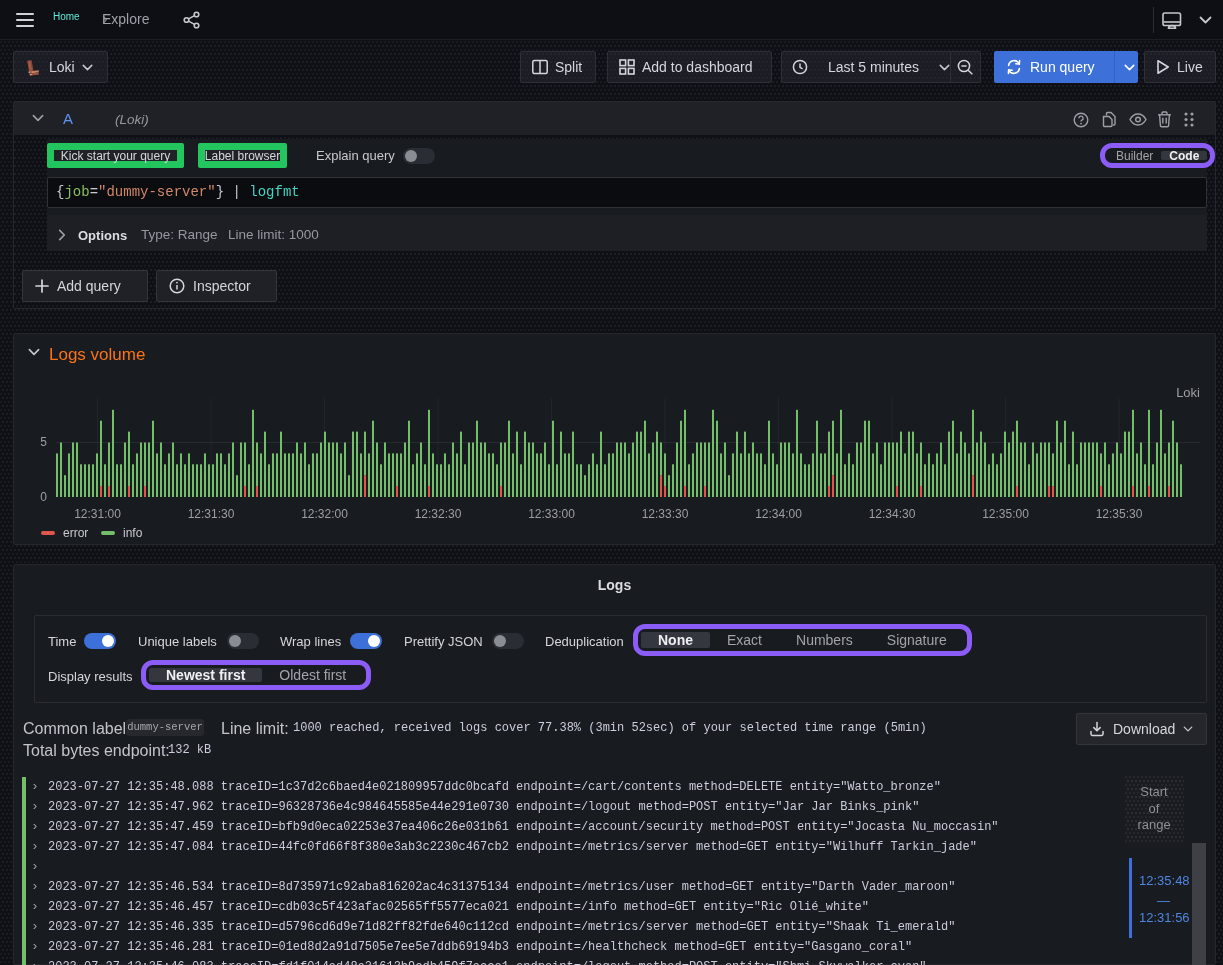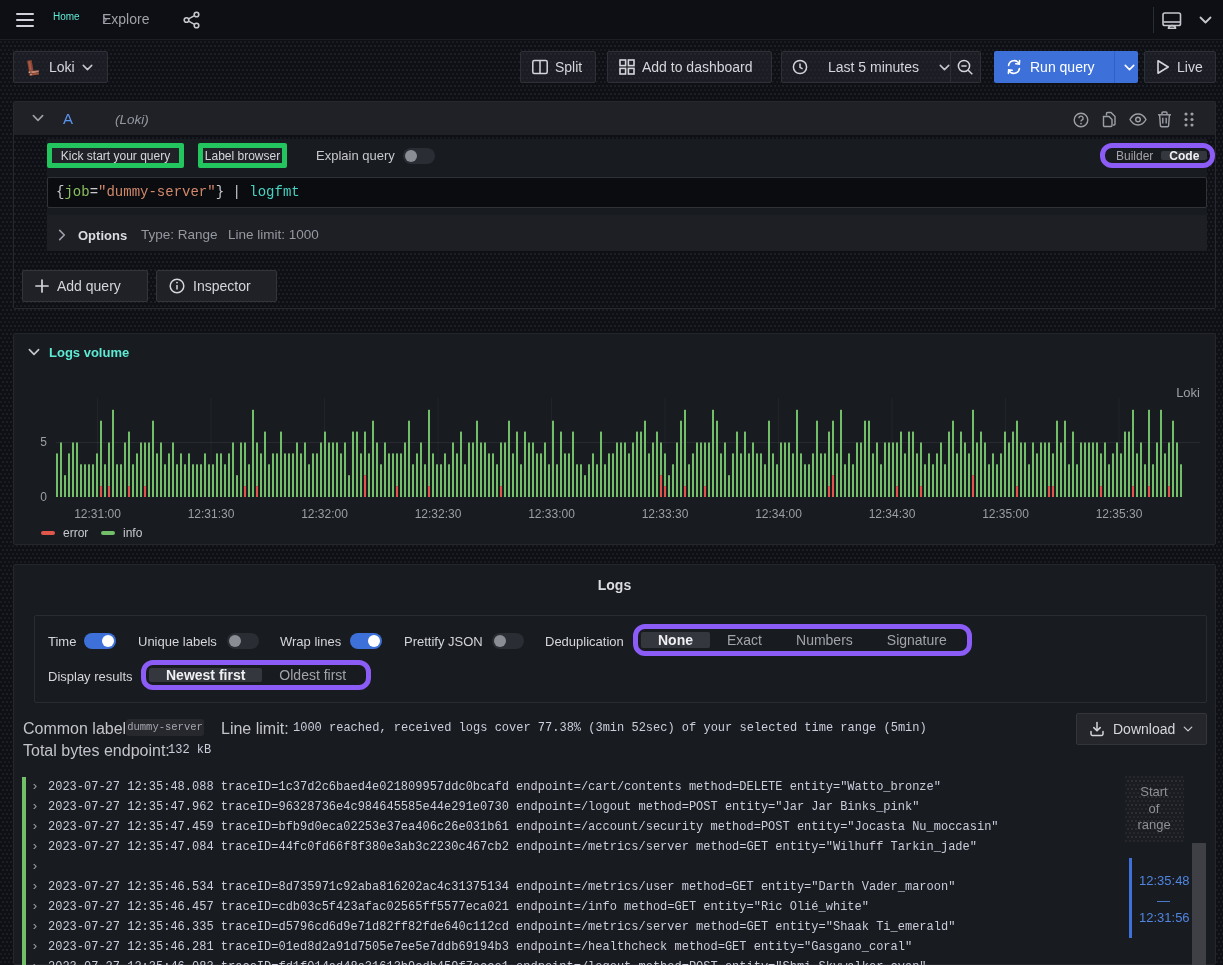--- a/index.html
+++ b/index.html
@@ -16,21 +16,21 @@
 #topbar .bc2{position:absolute;left:102px;top:11px;font-size:14px;color:#9fa1a8}
 
 .tbtn{position:absolute;height:32px;top:51px;border:1px solid #2e3037;border-radius:2px;
  background:rgba(42,45,53,0.45);display:flex;align-items:center;gap:7px;padding:0 11px;
  font-size:14px;font-weight:500;color:#d5d6dc;white-space:nowrap}
 .blue{background:#3d71d9;border:none;color:#fff}
 
 .qwrap{position:absolute;left:13px;top:101px;width:1203px;height:208px;border:1px solid #26282e;border-radius:2px}
 .qhead{position:absolute;left:14px;top:102px;width:1201px;height:33px;background:#1f2126}
 .qbody{position:absolute;left:47px;top:139px;width:1160px;height:112px;background:#181b1f}
-.minibtn{position:absolute;height:25px;border:5px solid #22c55e;border-radius:2px;background:#202228;
+.minibtn{position:absolute;height:25px;border:7px solid #22c55e;border-radius:2px;background:#202228;
  display:flex;align-items:center;padding:0 9px;font-size:12px;font-weight:500;color:#d5d6dc;white-space:nowrap}
 .qinput{position:absolute;left:47px;top:177px;width:1160px;height:31px;background:#0b0c0f;border:1px solid #2f3237;border-radius:2px;
  font-family:"Liberation Mono",monospace;font-size:14px;line-height:29px;padding-left:8px;white-space:pre}
 .qopts{position:absolute;left:47px;top:215px;width:1160px;height:36px;background:#1d1f25;font-size:14px}
 .secbtn{position:absolute;height:32px;border:1px solid #33353b;border-radius:2px;background:#1f2127;
  display:flex;align-items:center;gap:8px;padding:0 12px;font-size:14px;font-weight:500;color:#d5d6dc}
 
 .tg{position:absolute;width:32px;height:16px;border-radius:8px}
 .tg.on{background:#3d71d9}.tg.off{background:#2b2d34}
 .tg i{position:absolute;top:2px;width:12px;height:12px;border-radius:50%}
@@ -237,21 +237,21 @@
       <line x1="8" y1="7" x2="8" y2="11.5"></line>
       <circle cx="8" cy="4.6" r="0.9" fill="#d5d6dc" stroke="none"></circle>
  </svg>
  <span>Inspector</span>
 </div>
 
 <div id="volpanel">
  <svg class="abs" style="left:14px;top:14px" width="12" height="8" viewBox="0 0 13 8" fill="none" stroke="#c6c7ce" stroke-width="1.8" stroke-linecap="round" stroke-linejoin="round">
       <polyline points="1.5,1.5 6.5,6.5 11.5,1.5"></polyline>
     </svg>
- <span class="abs" style="left:35px;top:11px;font-size:13px;font-weight:700;color:#5eead4">Logs volume</span>
+ <span class="abs" style="left:35px;top:11px;font-size:17px;font-weight:400;color:#f97316">Logs volume</span>
  <span class="abs" style="right:15px;top:51px;font-size:13px;color:#9d9ea6">Loki</span>
  <svg class="abs" style="left:0;top:0" width="1201" height="210" viewBox="0 0 1201 210">
 <line x1="42" y1="108.5" x2="1186" y2="108.5" stroke="rgba(204,204,220,0.09)" stroke-width="1"></line>
       <line x1="83.5" y1="64" x2="83.5" y2="163.0" stroke="rgba(204,204,220,0.055)" stroke-width="1"></line>
       <text x="83.5" y="184" text-anchor="middle" class="axlbl">12:31:00</text>
       <line x1="197.0" y1="64" x2="197.0" y2="163.0" stroke="rgba(204,204,220,0.055)" stroke-width="1"></line>
       <text x="197.0" y="184" text-anchor="middle" class="axlbl">12:31:30</text>
       <line x1="310.5" y1="64" x2="310.5" y2="163.0" stroke="rgba(204,204,220,0.055)" stroke-width="1"></line>
       <text x="310.5" y="184" text-anchor="middle" class="axlbl">12:32:00</text>
       <line x1="424.0" y1="64" x2="424.0" y2="163.0" stroke="rgba(204,204,220,0.055)" stroke-width="1"></line>

